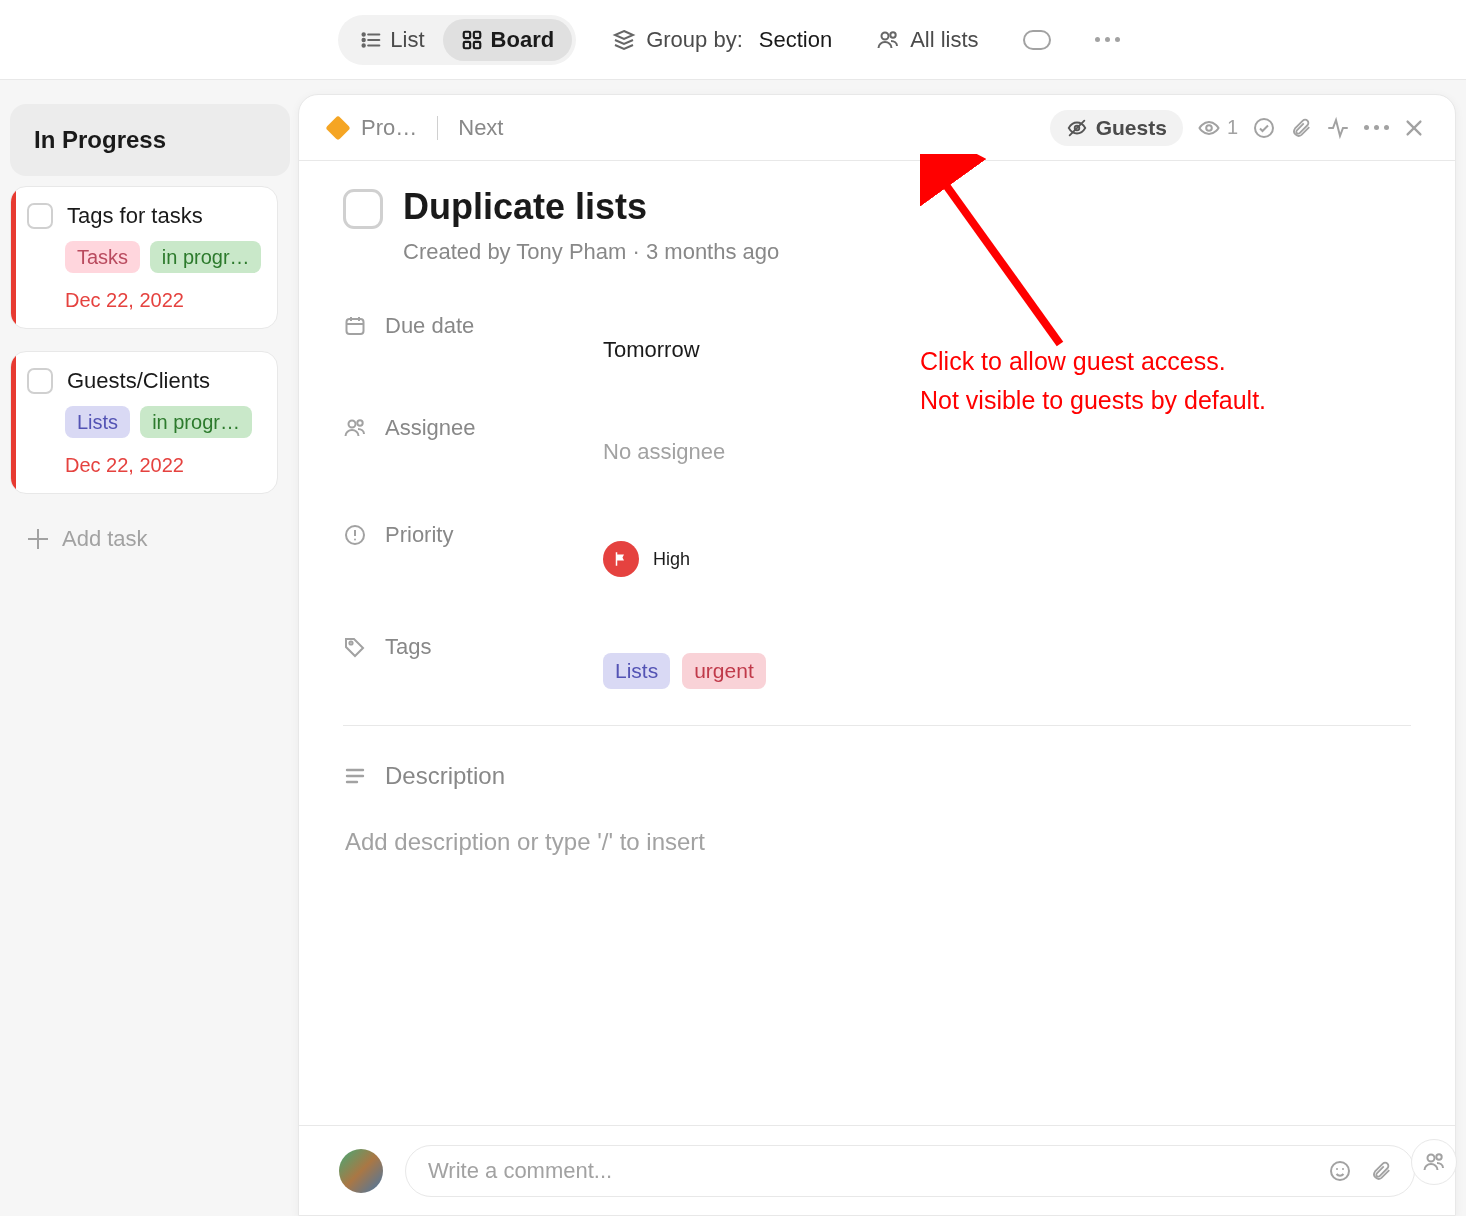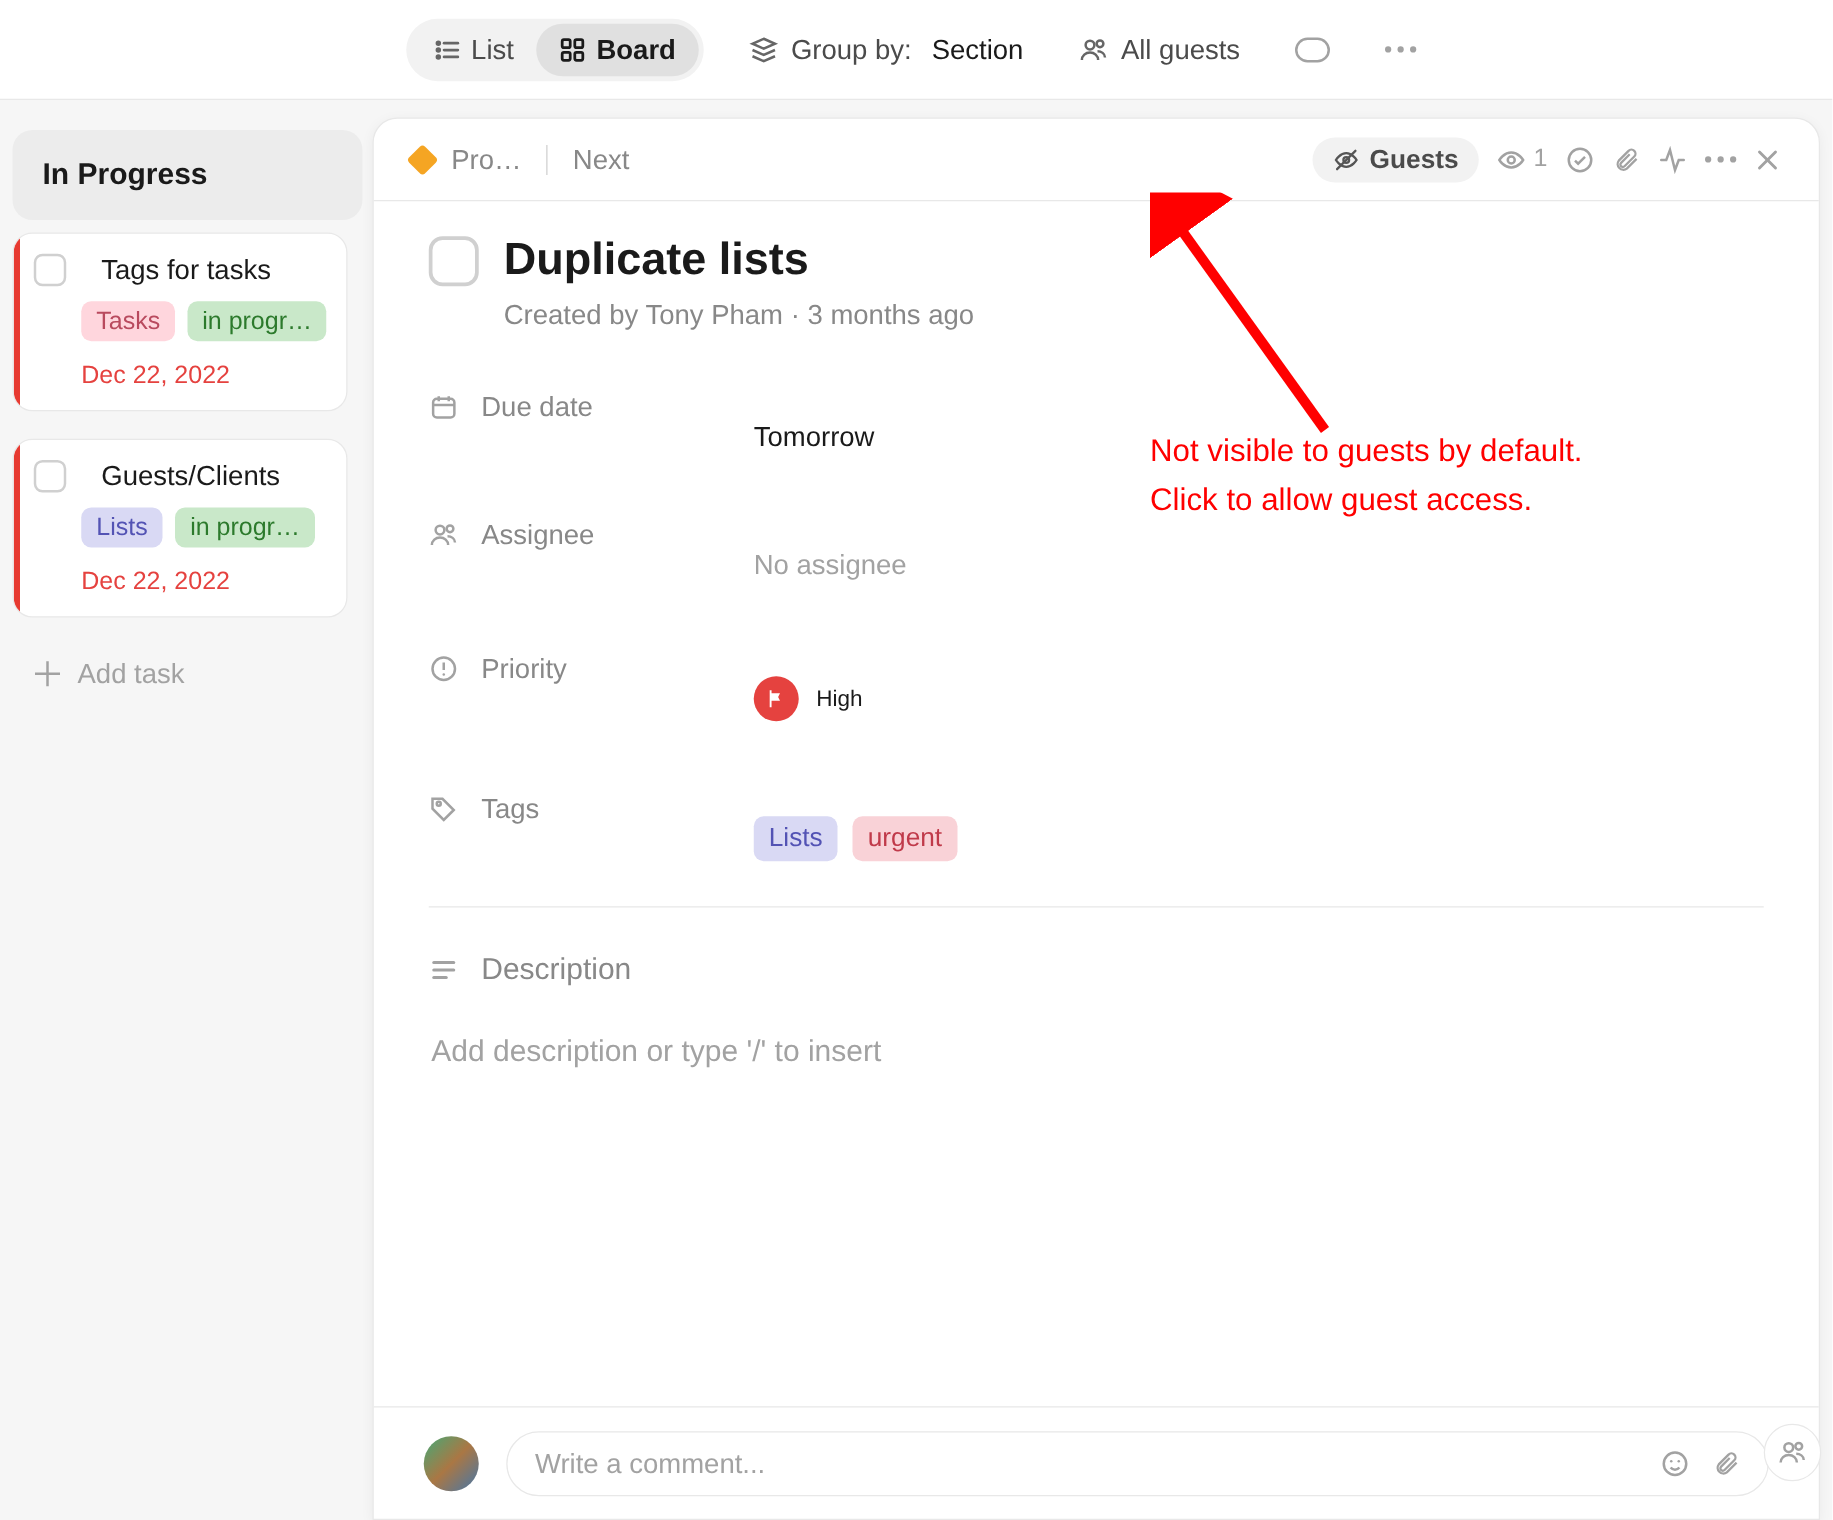--- a/index.html
+++ b/index.html
@@ -93,21 +93,21 @@
   .card{
     position:relative;
     background:#fff;border-radius:16px;
     border:1px solid var(--gray-200);
     padding:16px 16px 16px 16px;
     overflow:hidden;
   }
   .card::before{
     content:"";position:absolute;left:0;top:0;bottom:0;width:5px;background:var(--red-card);border-radius:16px 0 0 16px;
   }
-  .card-row1{display:flex;align-items:center;gap:28px;}
+  .card-row1{display:flex;align-items:center;gap:14px;}
   .chk{
     width:26px;height:26px;border:2.5px solid var(--gray-300);border-radius:7px;flex:none;
   }
   .card-title{font-size:22px;color:var(--gray-900);}
   .tag-row{display:flex;gap:10px;margin:12px 0 0 38px;}
   .tag{
     display:inline-flex;align-items:center;height:32px;padding:0 12px;border-radius:8px;font-size:20px;font-weight:500;white-space:nowrap;max-width:120px;overflow:hidden;text-overflow:ellipsis;
   }
   .tag.pink{background:var(--tag-pink-bg);color:var(--tag-pink-fg);}
   .tag.green{background:var(--tag-green-bg);color:var(--tag-green-fg);}
@@ -237,21 +237,21 @@
   </div>
   <div class="tb-btn">
     <span class="ic">
       <svg width="24" height="24" viewBox="0 0 24 24" fill="none" stroke="#666" stroke-width="2">
           <circle cx="9" cy="8" r="3.5"></circle>
           <path d="M2.5 20c0-3.5 3-6 6.5-6s6.5 2.5 6.5 6"></path>
           <circle cx="17" cy="7" r="2.7"></circle>
           <path d="M15 13c3 0 6 1.8 6 5"></path>
         </svg>
     </span>
-    <span>All guests</span>
+    <span>All lists</span>
   </div>
   <div class="tb-btn">
     <span class="pill-outline"></span>
   </div>
   <div class="tb-btn">
     <span class="dots">
         <span></span>
         <span></span>
         <span></span>
       </span>
@@ -474,15 +474,15 @@
 
 <svg class="annot-arrow" width="170" height="210">
   <defs>
     <marker id="ah" markerWidth="12" markerHeight="12" refX="2" refY="6" orient="auto">
       <path d="M0,0 L12,6 L0,12 z" fill="#ff0000"></path>
     </marker>
   </defs>
   <line x1="140" y1="190" x2="18" y2="20" stroke="#ff0000" stroke-width="8" marker-end="url(#ah)"></line>
 </svg>
 <div class="annot-text">
+  <div>Click to allow guest access.</div>
   <div>Not visible to guests by default.</div>
-  <div>Click to allow guest access.</div>
 </div>
 
 </body></html>

